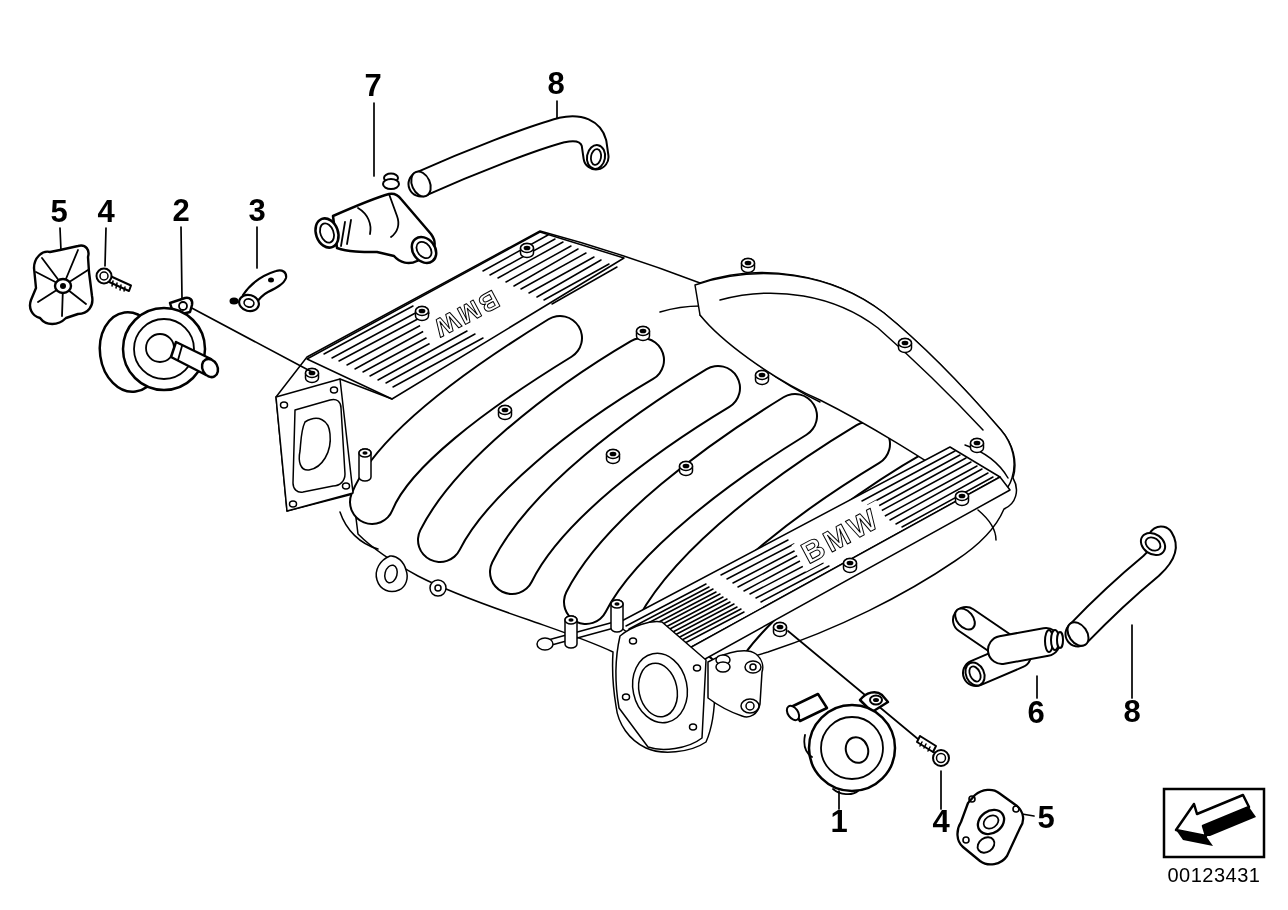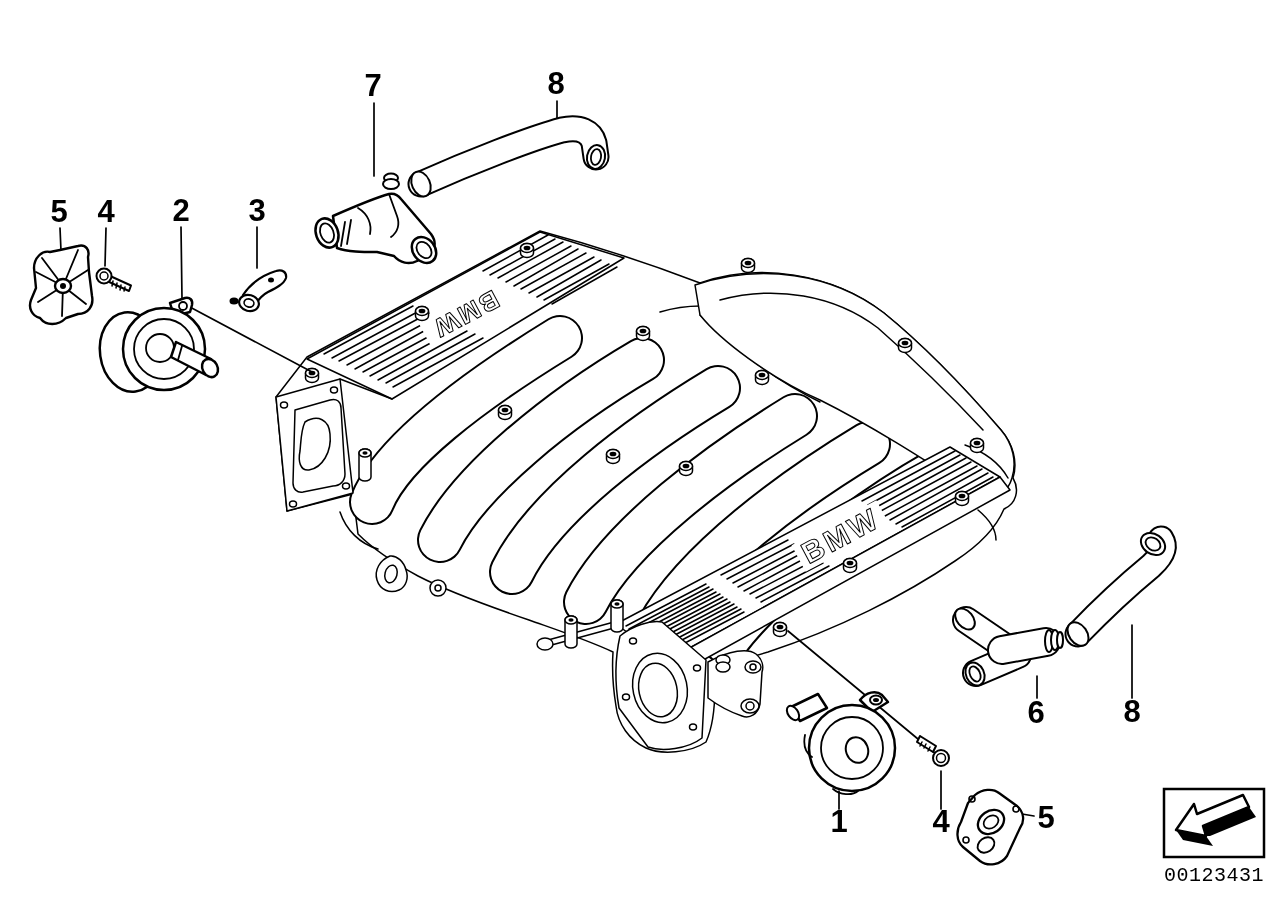--- a/index.html
+++ b/index.html
@@ -2,21 +2,21 @@
 <html><head>
 <meta charset="utf-8">
 <style>
   html,body{margin:0;padding:0;background:#fff;}
   .stage{position:relative;width:1288px;height:910px;background:#fff;overflow:hidden;
          font-family:"Liberation Sans",sans-serif;}
   .stage svg{position:absolute;left:0;top:0;}
   .callout{position:absolute;transform:translateX(-50%);font-weight:bold;font-size:31px;
            line-height:1;color:#000;letter-spacing:0;user-select:none;}
   .part-code{position:absolute;left:1164px;top:864px;width:100px;text-align:center;
-             font-family:Liberation Mono, monospace;font-size:20px;color:#000;letter-spacing:.5px;}
+             font-family:Liberation Sans, sans-serif;font-size:20px;color:#000;letter-spacing:.5px;}
 </style>
 </head>
 <body>
 
 <div class="stage">
 
 <svg width="1288" height="910" viewBox="0 0 1288 910">
   <defs>
     <g id="bolt">
       <path d="M-6.5,0 A6.5,4.5 0 0 0 6.5,0 L6.5,-5 A6.5,4.5 0 0 0 -6.5,-5 Z" fill="#fff"></path>

